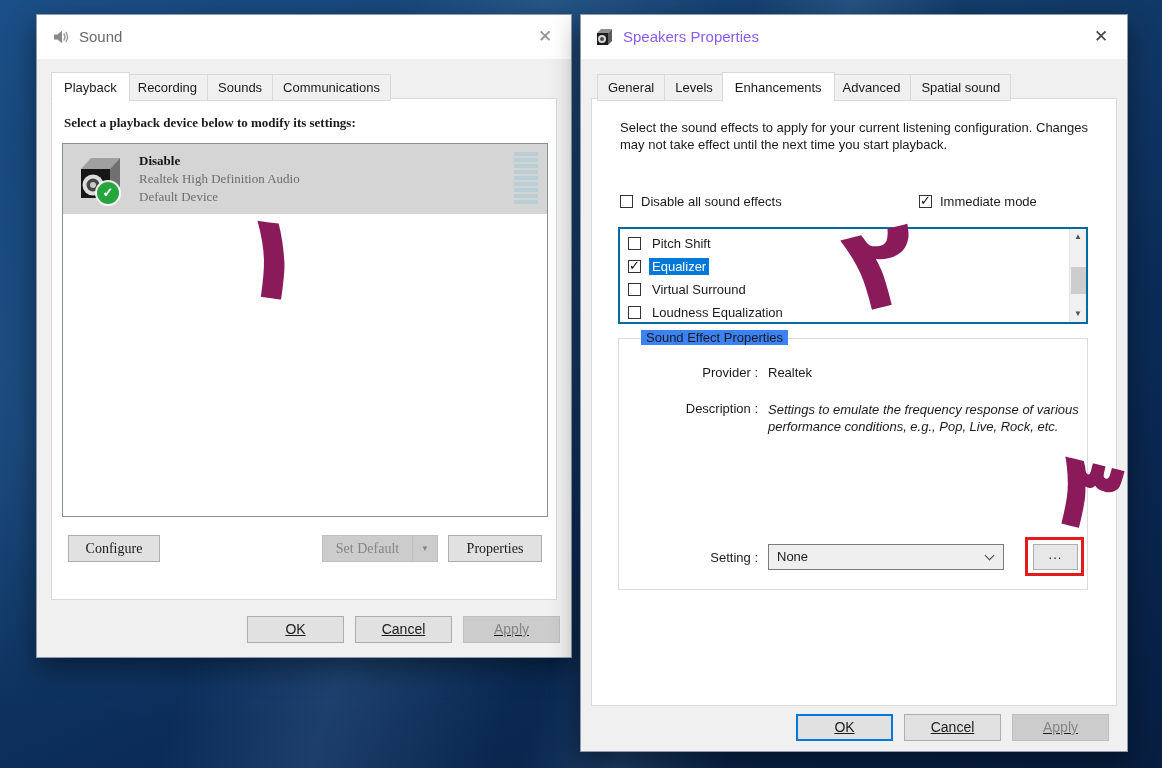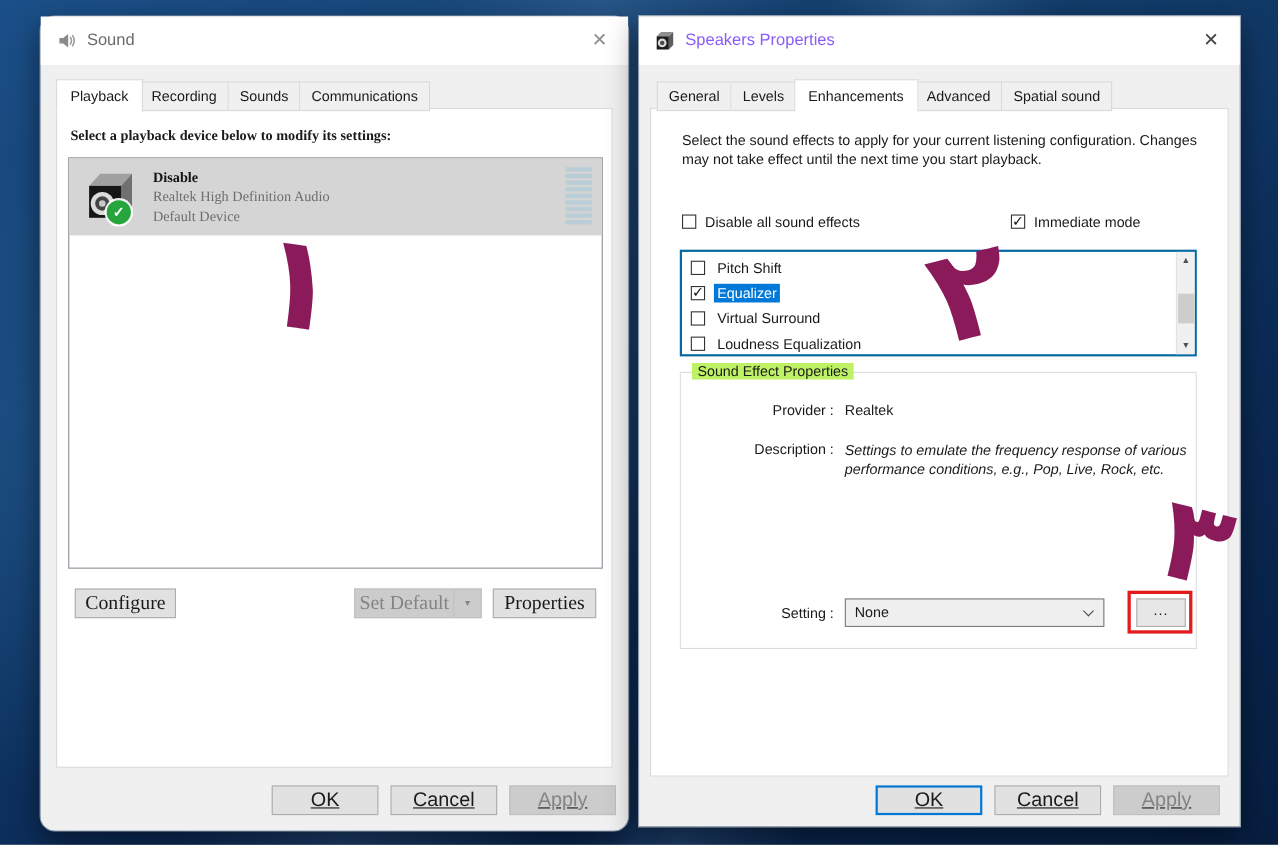--- a/index.html
+++ b/index.html
@@ -13,21 +13,21 @@
       linear-gradient(107deg, rgba(120,175,230,0) 28%, rgba(140,190,240,.14) 39%, rgba(120,175,230,0) 52%),
       radial-gradient(1200px 500px at 18% 55%, rgba(60,130,200,.25), rgba(0,0,0,0) 60%),
       linear-gradient(155deg, #1b4f88 0%, #14406f 30%, #0b2c58 62%, #071e41 100%);
   }
 
   .dialog {
     position:absolute; background:#f0f0f0;
     border:1px solid #8f9bab;
     box-shadow:0 10px 26px rgba(0,0,0,.45);
   }
-  .dlg-left  { left:36px;  top:14px; width:536px; height:742px;border-radius:14px; }
+  .dlg-left  { left:36px;  top:14px; width:536px; height:644px; }
   .dlg-right { left:580px; top:14px; width:548px; height:738px; }
 
   .titlebar { position:absolute; left:0; top:0; right:0; height:44px; background:#fff; }
   .titlebar .app-icon { position:absolute; left:14px; top:12px; width:20px; height:20px; }
   .titlebar .title { position:absolute; left:42px; top:13px; font-size:15px; }
   .dlg-left .titlebar .title { color:#6a6a6a; }
   .dlg-right .titlebar .title { color:#8b5cf6; }
   .close-btn { position:absolute; right:14px; top:10px; width:24px; height:24px; text-align:center;
                line-height:24px; font-size:17px; color:#444; cursor:default; }
   .dlg-left .close-btn { color:#8f8f8f; }
@@ -52,21 +52,21 @@
   .badge { position:absolute; left:34px; top:38px; width:22px; height:22px; border-radius:50%;
            background:#27a53d; color:#fff; font-size:13px; font-weight:bold; text-align:center;
            line-height:22px; box-shadow:0 0 0 2px rgba(255,255,255,.9); }
   .device-text { position:absolute; left:76px; top:8px; line-height:18px; }
   .device-name { font-weight:600; color:#141414; }
   .device-sub { color:#6d6d6d; }
   .meter { position:absolute; right:9px; top:8px; width:24px; }
   .meter i { display:block; height:4px; margin-bottom:2px; background:#b9ced6; }
 
   .btn { display:inline-block; background:#e1e1e1; border:1px solid #adadad; text-align:center;
-         font-size:18px; line-height:25px; height:27px; cursor:default; }
+         font-size:14px; line-height:25px; height:27px; cursor:default; }
   .btn[data-disabled="true"] { background:#cccccc; border-color:#bfbfbf; color:#848484; }
   .btn[data-focused="true"] { border:2px solid #0078d7; line-height:23px; }
 
   .cfg-btn { position:absolute; left:16px; top:436px; width:92px; }
   .devbtn-group { position:absolute; right:14px; top:436px; display:flex; }
   .setdefault-main { width:90px; border-right:none; }
   .setdefault-arrow { width:26px; font-size:8px; color:#9a9a9a; border-left:1px solid #bfbfbf; }
   .props-btn { width:94px; margin-left:10px; }
 
   .footer { position:absolute; right:11px; bottom:14px; display:flex; gap:11px;text-decoration:underline; }
@@ -90,21 +90,21 @@
   .fx-label[data-selected="true"] { background:#0078d7; color:#fff; }
 
   .scrollbar { position:absolute; right:0; top:0; bottom:0; width:17px; background:#f0f0f0;
                border-left:1px solid #e2e2e2; }
   .scroll-arrow { position:absolute; left:0; width:16px; height:16px; text-align:center;
                   font-size:8px; line-height:16px; color:#505050; }
   .scroll-up { top:0; } .scroll-down { bottom:0; }
   .scroll-thumb { position:absolute; left:1px; top:38px; width:15px; height:27px; background:#cdcdcd; }
 
   .groupbox { position:absolute; left:26px; top:239px; width:470px; height:252px; border:1px solid #dcdcdc; }
-  .group-legend { position:absolute; left:10px; top:-9px; background:#bef264; padding:0 5px; }
+  .group-legend { position:absolute; left:22px; top:-9px; background:#3b82f6; padding:0 5px; }
   .grow { position:absolute; display:flex; }
   .grow .lab { width:131px; text-align:right; flex:none; }
   .grow .val { margin-left:10px; }
   .row-provider { left:8px; top:26px; }
   .row-desc { left:8px; top:62px; }
   .row-desc .val { width:316px; line-height:17px;font-style:italic; }
   .row-setting { left:8px; top:205px; align-items:center; }
 
   .combo { position:relative; margin-left:10px; width:236px; height:26px; background:#efefef;
            border:1px solid #7a7a7a; line-height:24px; padding-left:8px; }

